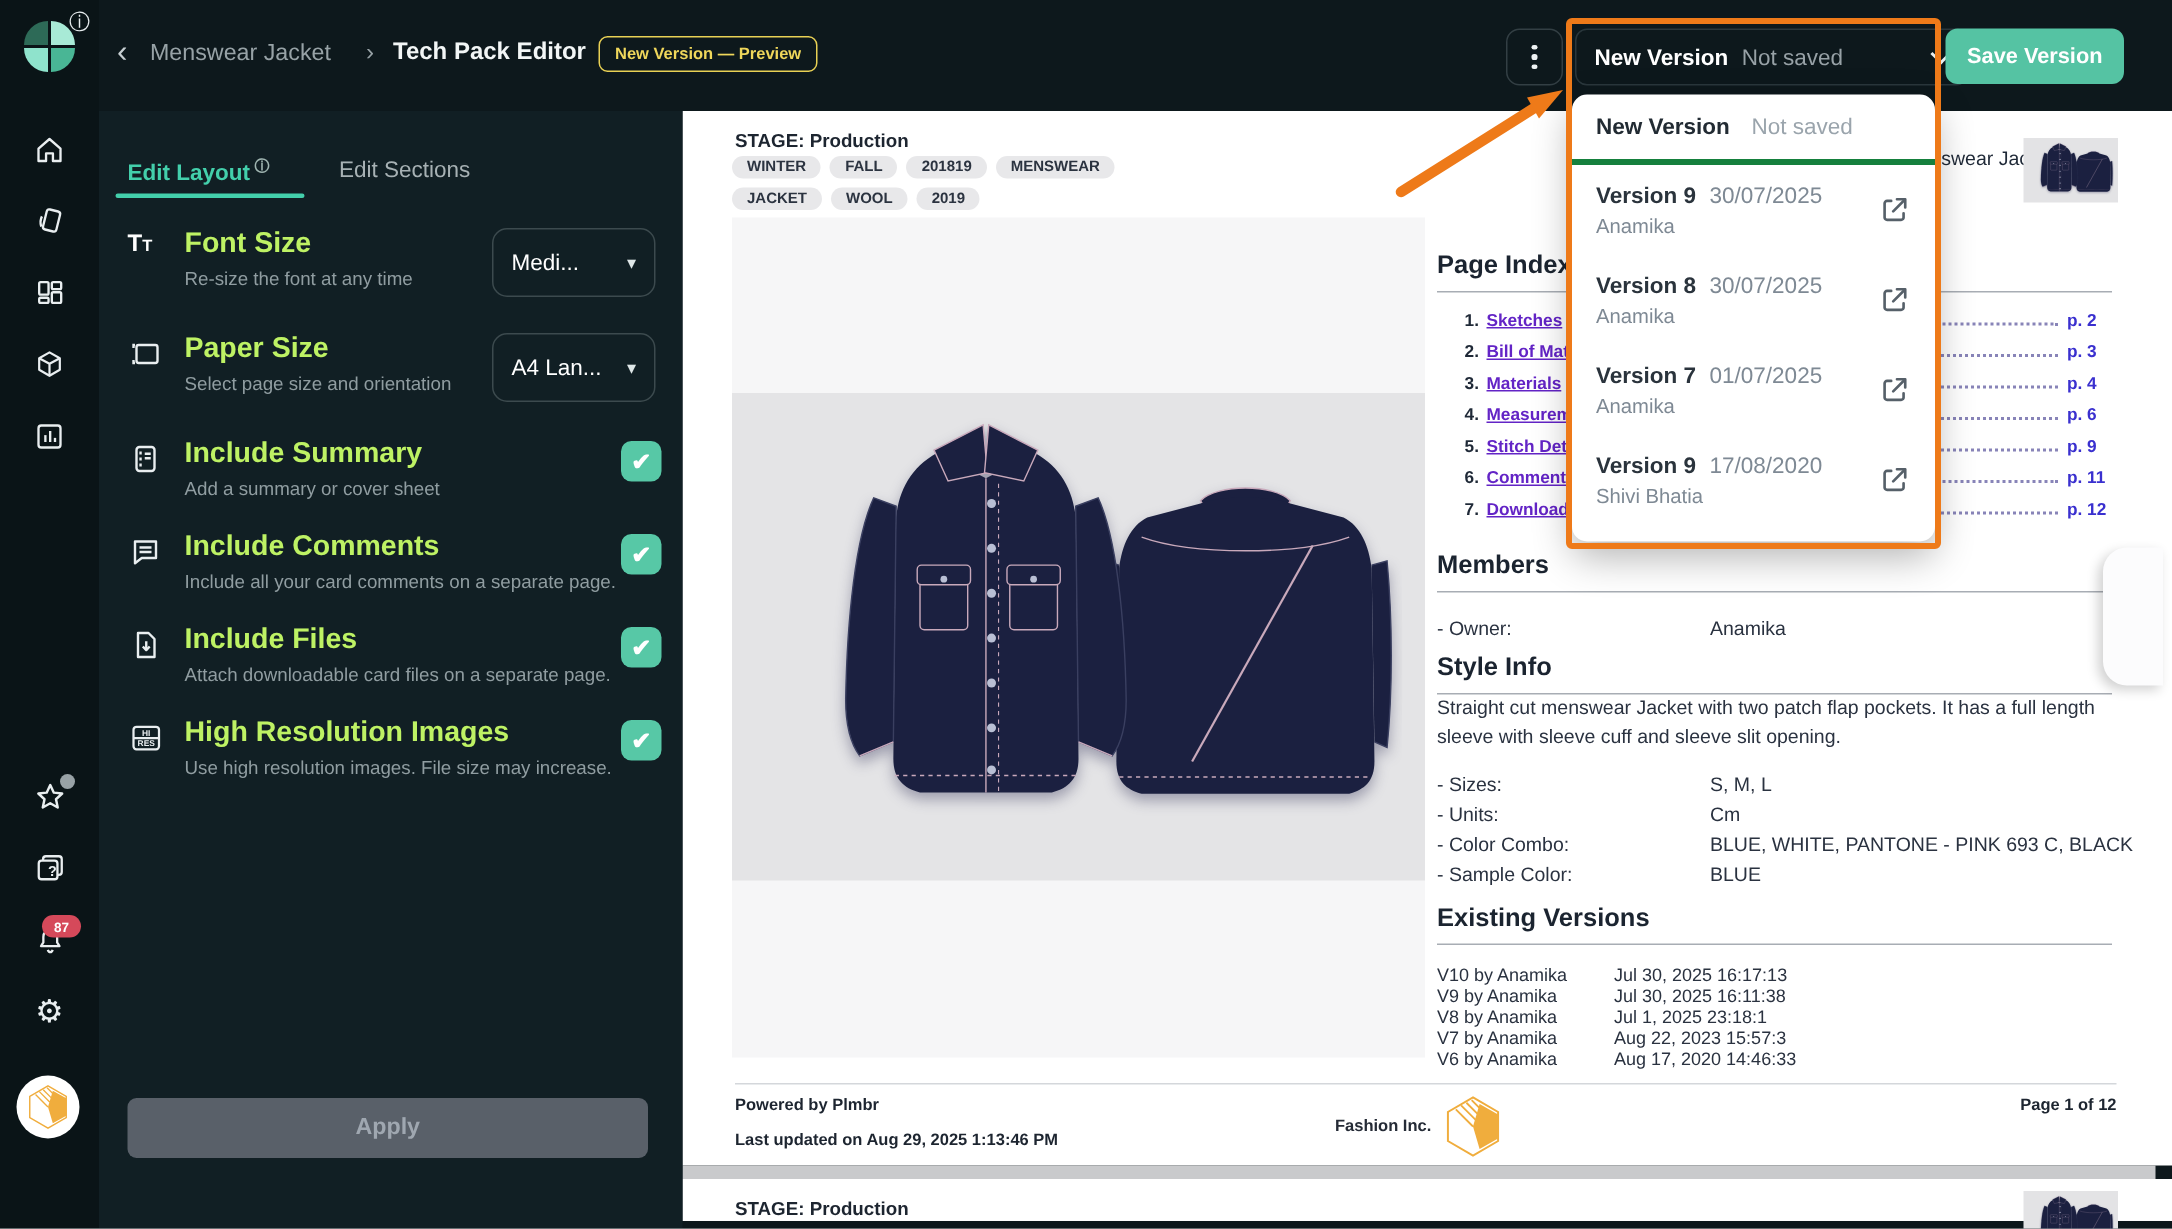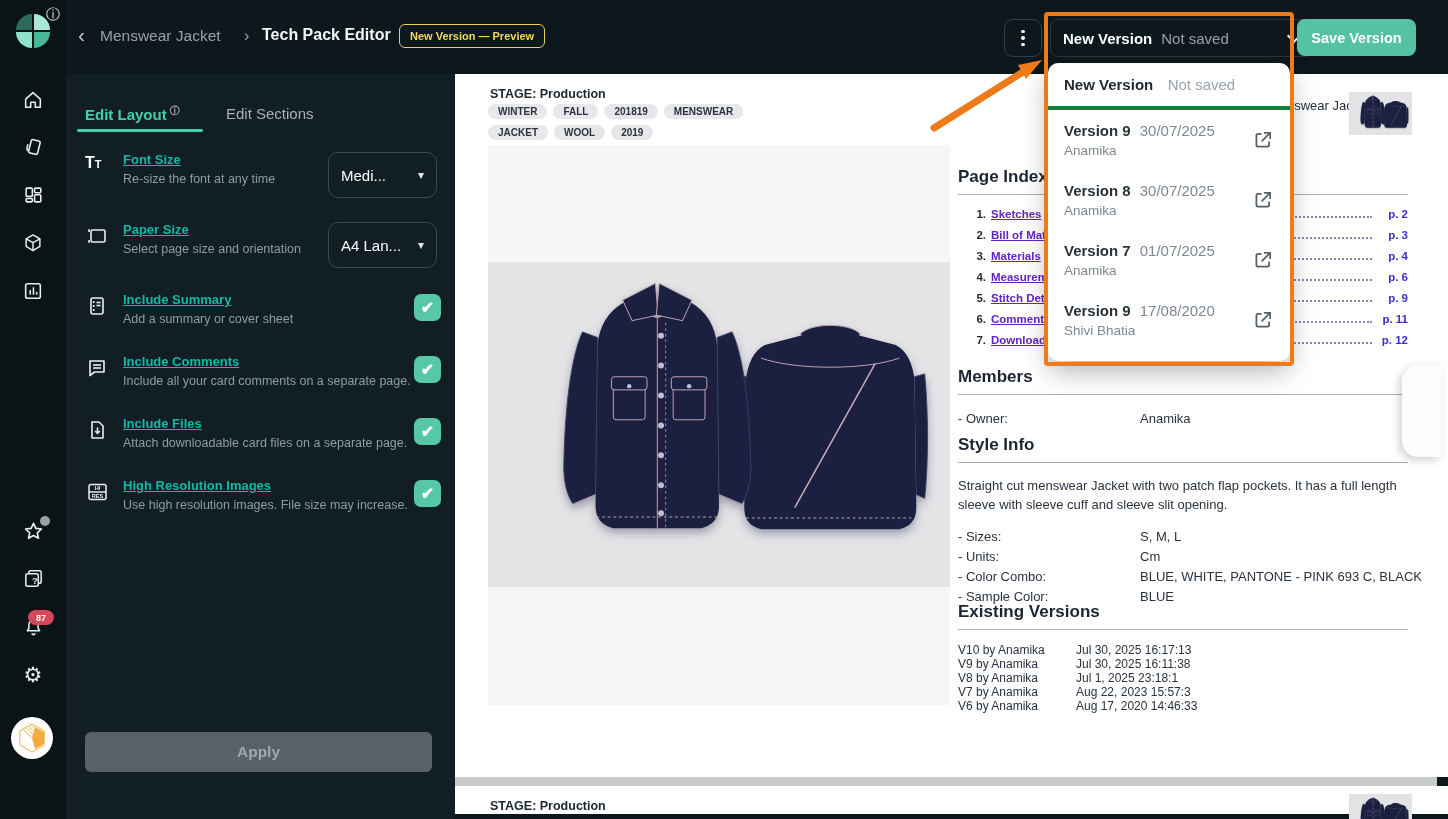--- a/index.html
+++ b/index.html
@@ -37,21 +37,21 @@
         background:#55c3a3;color:#fff;font-size:14.5px;font-weight:700;cursor:pointer;font-family:inherit;}
   
   .panel{position:absolute;left:66px;top:74px;width:389px;height:745px;background:#111f24;z-index:5;}
   .tab1{position:absolute;left:19px;top:30px;font-size:15px;font-weight:600;color:#43cfab;cursor:pointer;}
   .supinfo{font-size:10px;color:#9fb4b0;vertical-align:super;margin-left:3px;}
   .tab2{position:absolute;left:160px;top:31px;font-size:15px;color:#a7b1b4;cursor:pointer;}
   .tabline{position:absolute;left:11px;top:55px;width:126px;height:3px;background:#43cfab;border-radius:2px;}
   .row{position:absolute;left:19px;width:351px;display:flex;align-items:flex-start;}
   .rowicon{width:26px;height:26px;color:#e9eef0;flex:none;margin-top:2px;}
   .rowtxt{margin-left:12px;flex:1;min-width:0;}
-  .rowtitle{font-size:13px;font-weight:600;color:#14b8a6;white-space:nowrap;text-decoration:underline;}
+  .rowtitle{font-size:19px;font-weight:600;color:#bef264;white-space:nowrap;}
   .rowdesc{font-size:12.5px;color:#909da1;margin-top:5px;white-space:nowrap;}
   .sel{position:absolute;width:109px;height:46px;border:1px solid #3c4a4e;border-radius:10px;
        display:flex;align-items:center;padding:0 12px;box-sizing:border-box;cursor:pointer;}
   .sel .v{font-size:15px;color:#fff;white-space:nowrap;}
   .sel .caret{margin-left:auto;font-size:12px;color:#dfe7e8;}
   .chk{position:absolute;left:348px;width:27px;height:27px;border-radius:7px;background:#57c8a6;
        color:#fff;font-size:16px;font-weight:700;display:flex;align-items:center;justify-content:center;cursor:pointer;}
   .applybtn{position:absolute;left:19px;top:658px;width:347px;height:40px;border:none;border-radius:6px;
        background:#596069;color:#9fa7b0;font-size:15.5px;font-weight:700;font-family:inherit;}
   .fonticon{font-size:16px;font-weight:700;color:#fff;}
@@ -71,25 +71,25 @@
   .imgblock{position:absolute;left:33px;top:71px;width:462px;height:560px;background:#f6f6f7;}
   .imgband{position:absolute;left:0;top:117px;width:462px;height:325px;background:#e4e4e6;}
   .rcol{position:absolute;left:503px;top:93px;width:450px;}
   .sect{position:absolute;left:0;width:450px;}
   .h2{font-size:17px;font-weight:600;color:#1b2430;padding-bottom:7px;border-bottom:1px solid #a8adb4;}
   .ixlist{margin-top:13px;padding-left:12px;}
   .ix{display:flex;align-items:baseline;height:21px;font-size:11.5px;}
   .ixn{width:16px;text-align:right;margin-right:5px;color:#1f2937;font-weight:600;}
   .ixl{color:#6324c6;font-weight:600;text-decoration:underline;cursor:pointer;white-space:nowrap;}
   .ixd{flex:1;border-bottom:2px dotted #8884b8;margin:0 6px 3px;}
-  .ixp{width:30px;text-align:right;color:#3a30cf;font-weight:700;cursor:pointer;white-space:nowrap;}
+  .ixp{width:30px;text-align:left;color:#3a30cf;font-weight:700;cursor:pointer;white-space:nowrap;}
   .kv{display:flex;font-size:13px;color:#2a3240;}
   .kv .k{width:182px;flex:none;}
   .kv .v{white-space:nowrap;}
-  .para{margin-top:14px;font-size:13px;line-height:1.45;color:#2a3240;}
+  .para{font-size:13px;line-height:1.45;color:#2a3240;}
   .fields{margin-top:14px;display:flex;flex-direction:column;gap:5px;}
   .evlist{margin-top:13px;display:flex;flex-direction:column;gap:0;font-size:12px;color:#2a3240;}
   .ev{display:flex;}
   .ev .who{width:118px;flex:none;}
   .pfooter{position:absolute;left:35px;top:648px;width:921px;border-top:1px solid #d4d7db;}
   .pfrow{display:flex;align-items:flex-start;margin-top:8px;font-size:11px;font-weight:600;color:#1d2530;}
   .pfleft div+div{margin-top:11px;}
   .pfcenter{position:absolute;left:400px;top:4px;display:flex;align-items:center;gap:6px;font-size:11px;font-weight:600;}
   .pfright{margin-left:auto;}
   .edgeflap{position:absolute;left:947px;top:291px;width:40px;height:92px;background:#fcfcfd;
@@ -480,20 +480,35 @@
               <span class="when">Aug 22, 2023 15:57:3</span>
             </div>
           <div class="ev">
               <span class="who">V6 by Anamika</span>
               <span class="when">Aug 17, 2020 14:46:33</span>
             </div>
         </div>
       </div>
     </div>
 
+    <div class="pfooter">
+      <div class="pfrow">
+        <div class="pfleft">
+          <div>Powered by Plmbr</div>
+          <div>Last updated on Aug 29, 2025 1:13:46 PM</div>
+        </div>
+        <span class="pfright">Page 1 of 12</span>
+      </div>
+      <div class="pfcenter">
+        <span>Fashion Inc.</span>
+        <svg width="44" height="48">
+            <use href="#hexlogo"></use>
+          </svg>
+      </div>
+    </div>
   </div>
 
   <div class="pagegap"></div>
 
   <div class="page page2">
     <div class="stage">STAGE: Production</div>
     <div class="thumbbox" style="top:8px">
       <svg width="58" height="40" viewBox="0 0 462 325">
           <use href="#jackets"></use>
         </svg>

